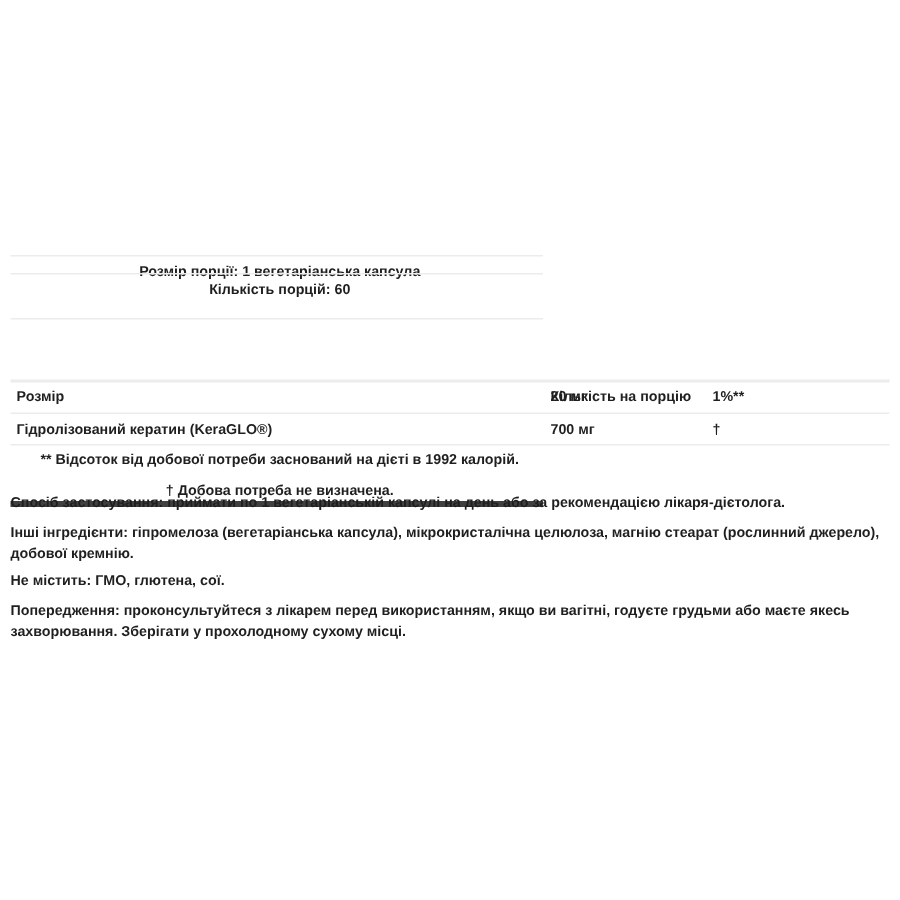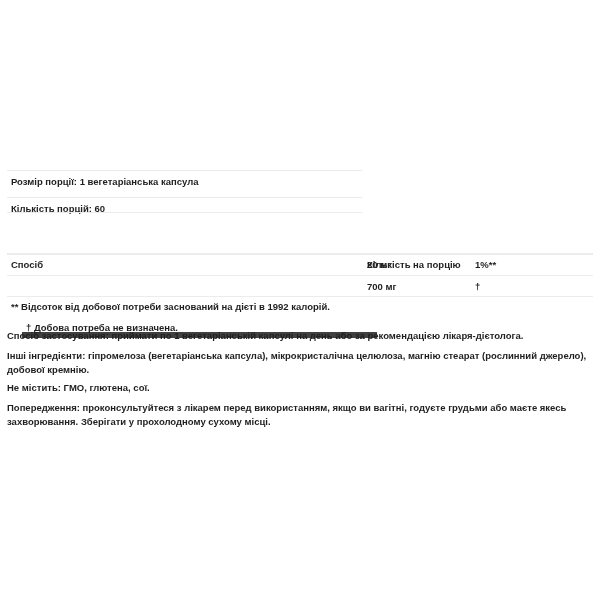--- a/index.html
+++ b/index.html
@@ -6,52 +6,53 @@
   body {
     width: 600px; height: 600px; position: relative; overflow: hidden;
     font-family: "Liberation Sans", "DejaVu Sans", sans-serif;
     color: #1f1f1f; font-size: 9.5px; font-weight: bold;
   }
   .row {
     position: absolute; left: 7px; height: 21px; line-height: 21px;
     box-sizing: border-box; border-top: 1px solid #ececec; padding-left: 4px;
     white-space: nowrap;
   }
-  .row.short { width: 355px; }
+  .row.short { width: 355px; text-align: center; }
   .row.wide { width: 586px; }
-  .row.last { border-bottom: 6px solid #404040; margin-left: 15px; }
+  .row.last { border-bottom: 4px solid #404040; }
   .cell { position: absolute; top: 0; }
   .c2 { left: 360px; }
   .c3 { left: 468px; }
   .para {
     position: absolute; left: 7px; width: 586px; line-height: 14px; margin: 0;
   }
 </style>
 </head>
 <body>
 
 <div>
   <div class="row short" style="top:170px;">
     <span>Розмір порції: 1 вегетаріанська капсула</span>
   </div>
-  <div class="row short" style="top:197px;">
+  <div class="row short" style="top:182px;">
     <span>Кількість порцій: 60</span>
   </div>
   <div class="row short" style="top:212px; height:21px;"></div>
 
   <div class="row wide" style="top:245px;margin-top:8px;">
     <span class="cell c2">Кількість на порцію</span>
   </div>
   <div class="row wide" style="top:233px; border-top:none; top:254px;">
-    <span>Спосіб</span>
+    <span>Розмір</span>
     <span class="cell c2">20 мг</span>
     <span class="cell c3">1%**</span>
   </div>
   <div class="row wide" style="top:254px; border-top:1px solid #ececec;"></div>
   <div class="row wide" style="top:275px;">
+    <span>Гідролізований кератин (KeraGLO®)</span>
     <span class="cell c2">700 мг</span>
     <span class="cell c3">†</span>
   </div>
   <div class="row wide" style="top:296px; height:1px;"></div>
   <div class="row short" style="top:296px; border-top:none;">
     <span>** Відсоток від добової потреби заснований на дієті в 1992 калорій.</span>
   </div>
   <div class="row short last" style="top:317px; border-top:none; top:317px;">
     <span> † Добова потреба не визначена.</span>
   </div>

